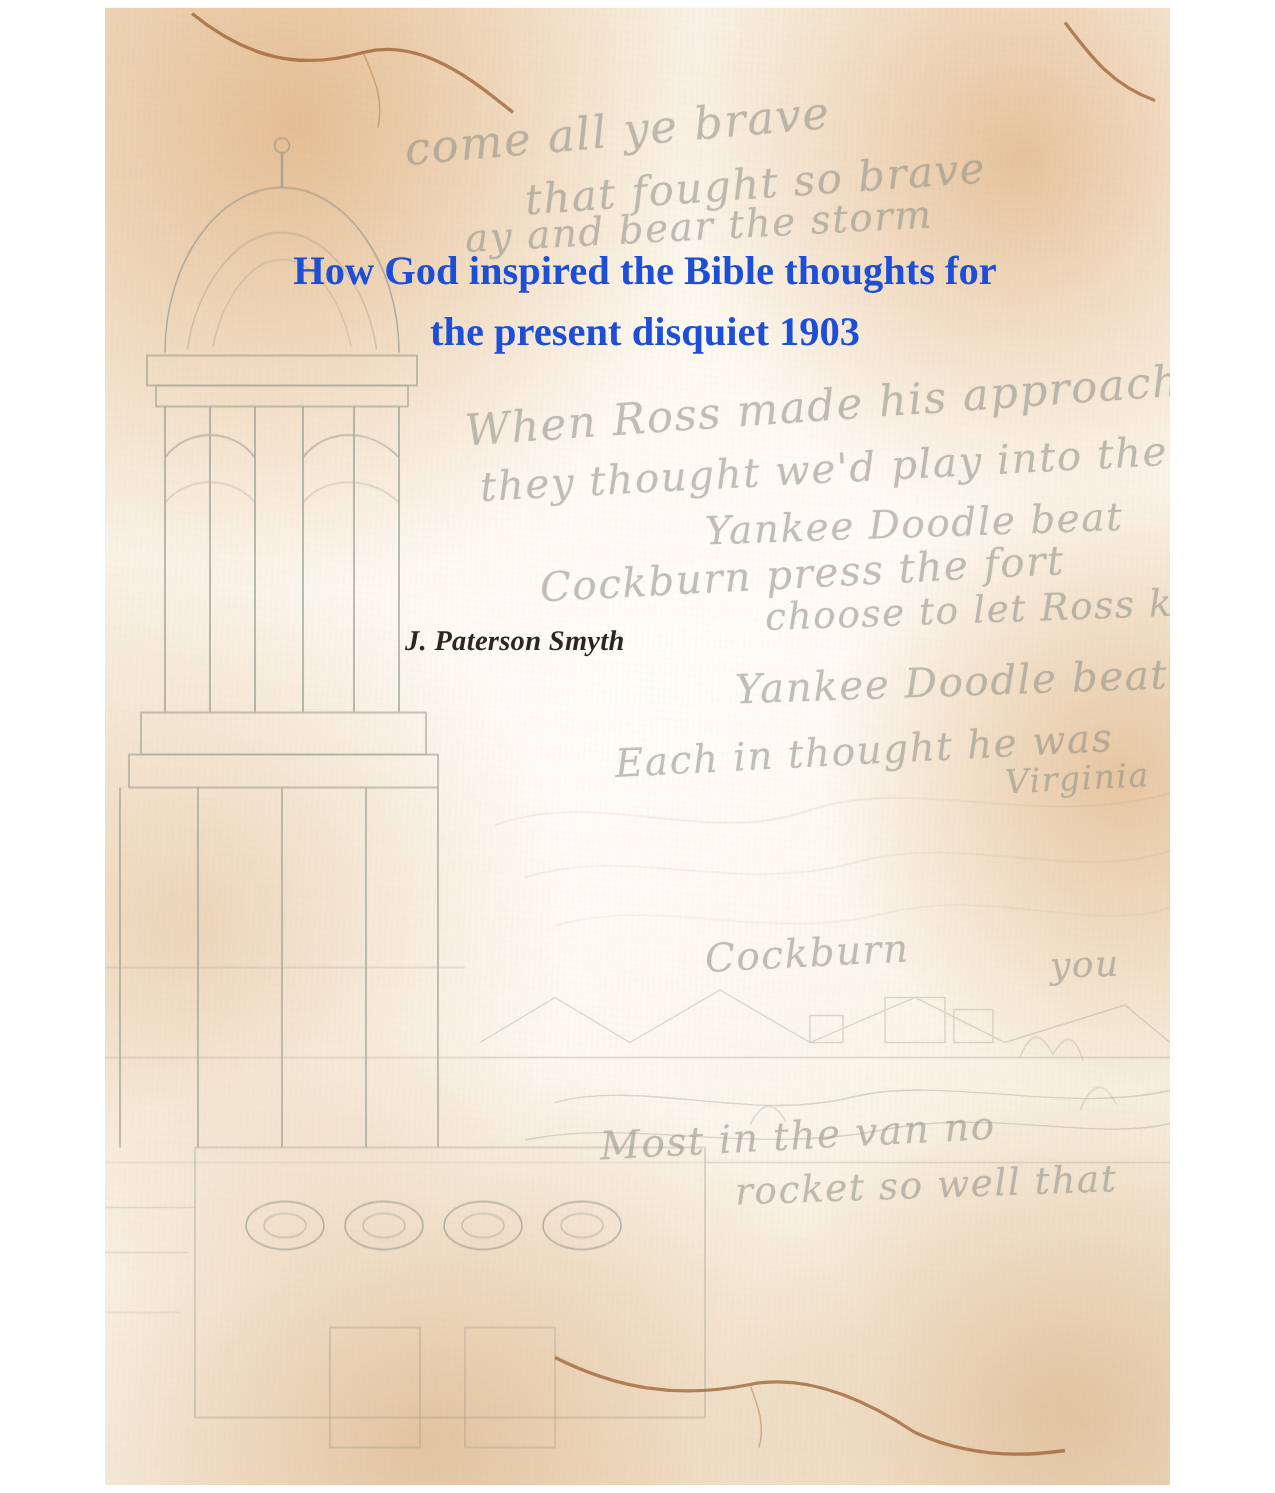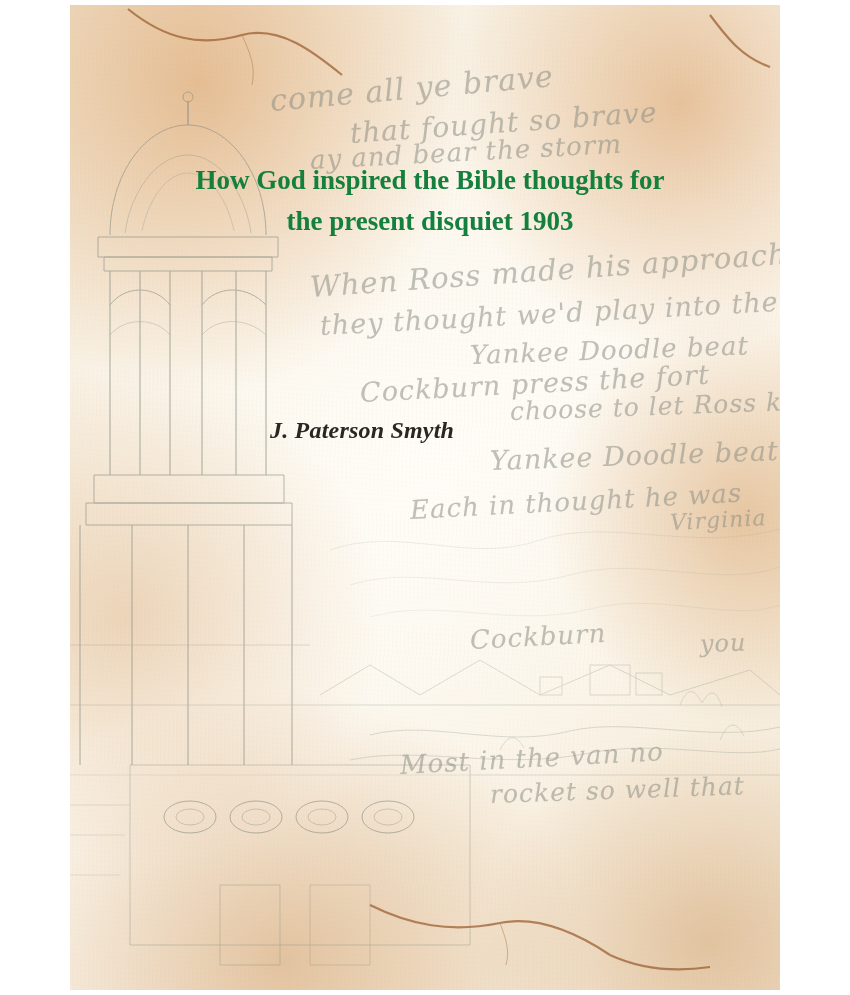--- a/index.html
+++ b/index.html
@@ -94,34 +94,34 @@
     top: 155px;
     width: 540px;
     text-align: center;
     z-index: 6;
   }
   .title-text {
     font-family: "Liberation Serif", serif;
     font-weight: 700;
     font-size: 27px;
     line-height: 41px;
-    color: #15803d;
+    color: #1d4ed8;
   }
   .author-block {
     position: absolute;
     left: 200px;
     top: 412px;
     width: 360px;
     z-index: 6;
   }
   .author-text {
     font-family: "Liberation Serif", serif;
     font-style: italic;
     font-weight: 700;
-    font-size: 24px;
+    font-size: 19px;
     color: #2a2722;
     letter-spacing: .2px;
   }
 
   
   .margin-left, .margin-right, .margin-top, .margin-bottom {
     position: absolute;
     background: #ffffff;
   }
   .margin-left { left: 0; top: 0; width: 70px; height: 995px; }

